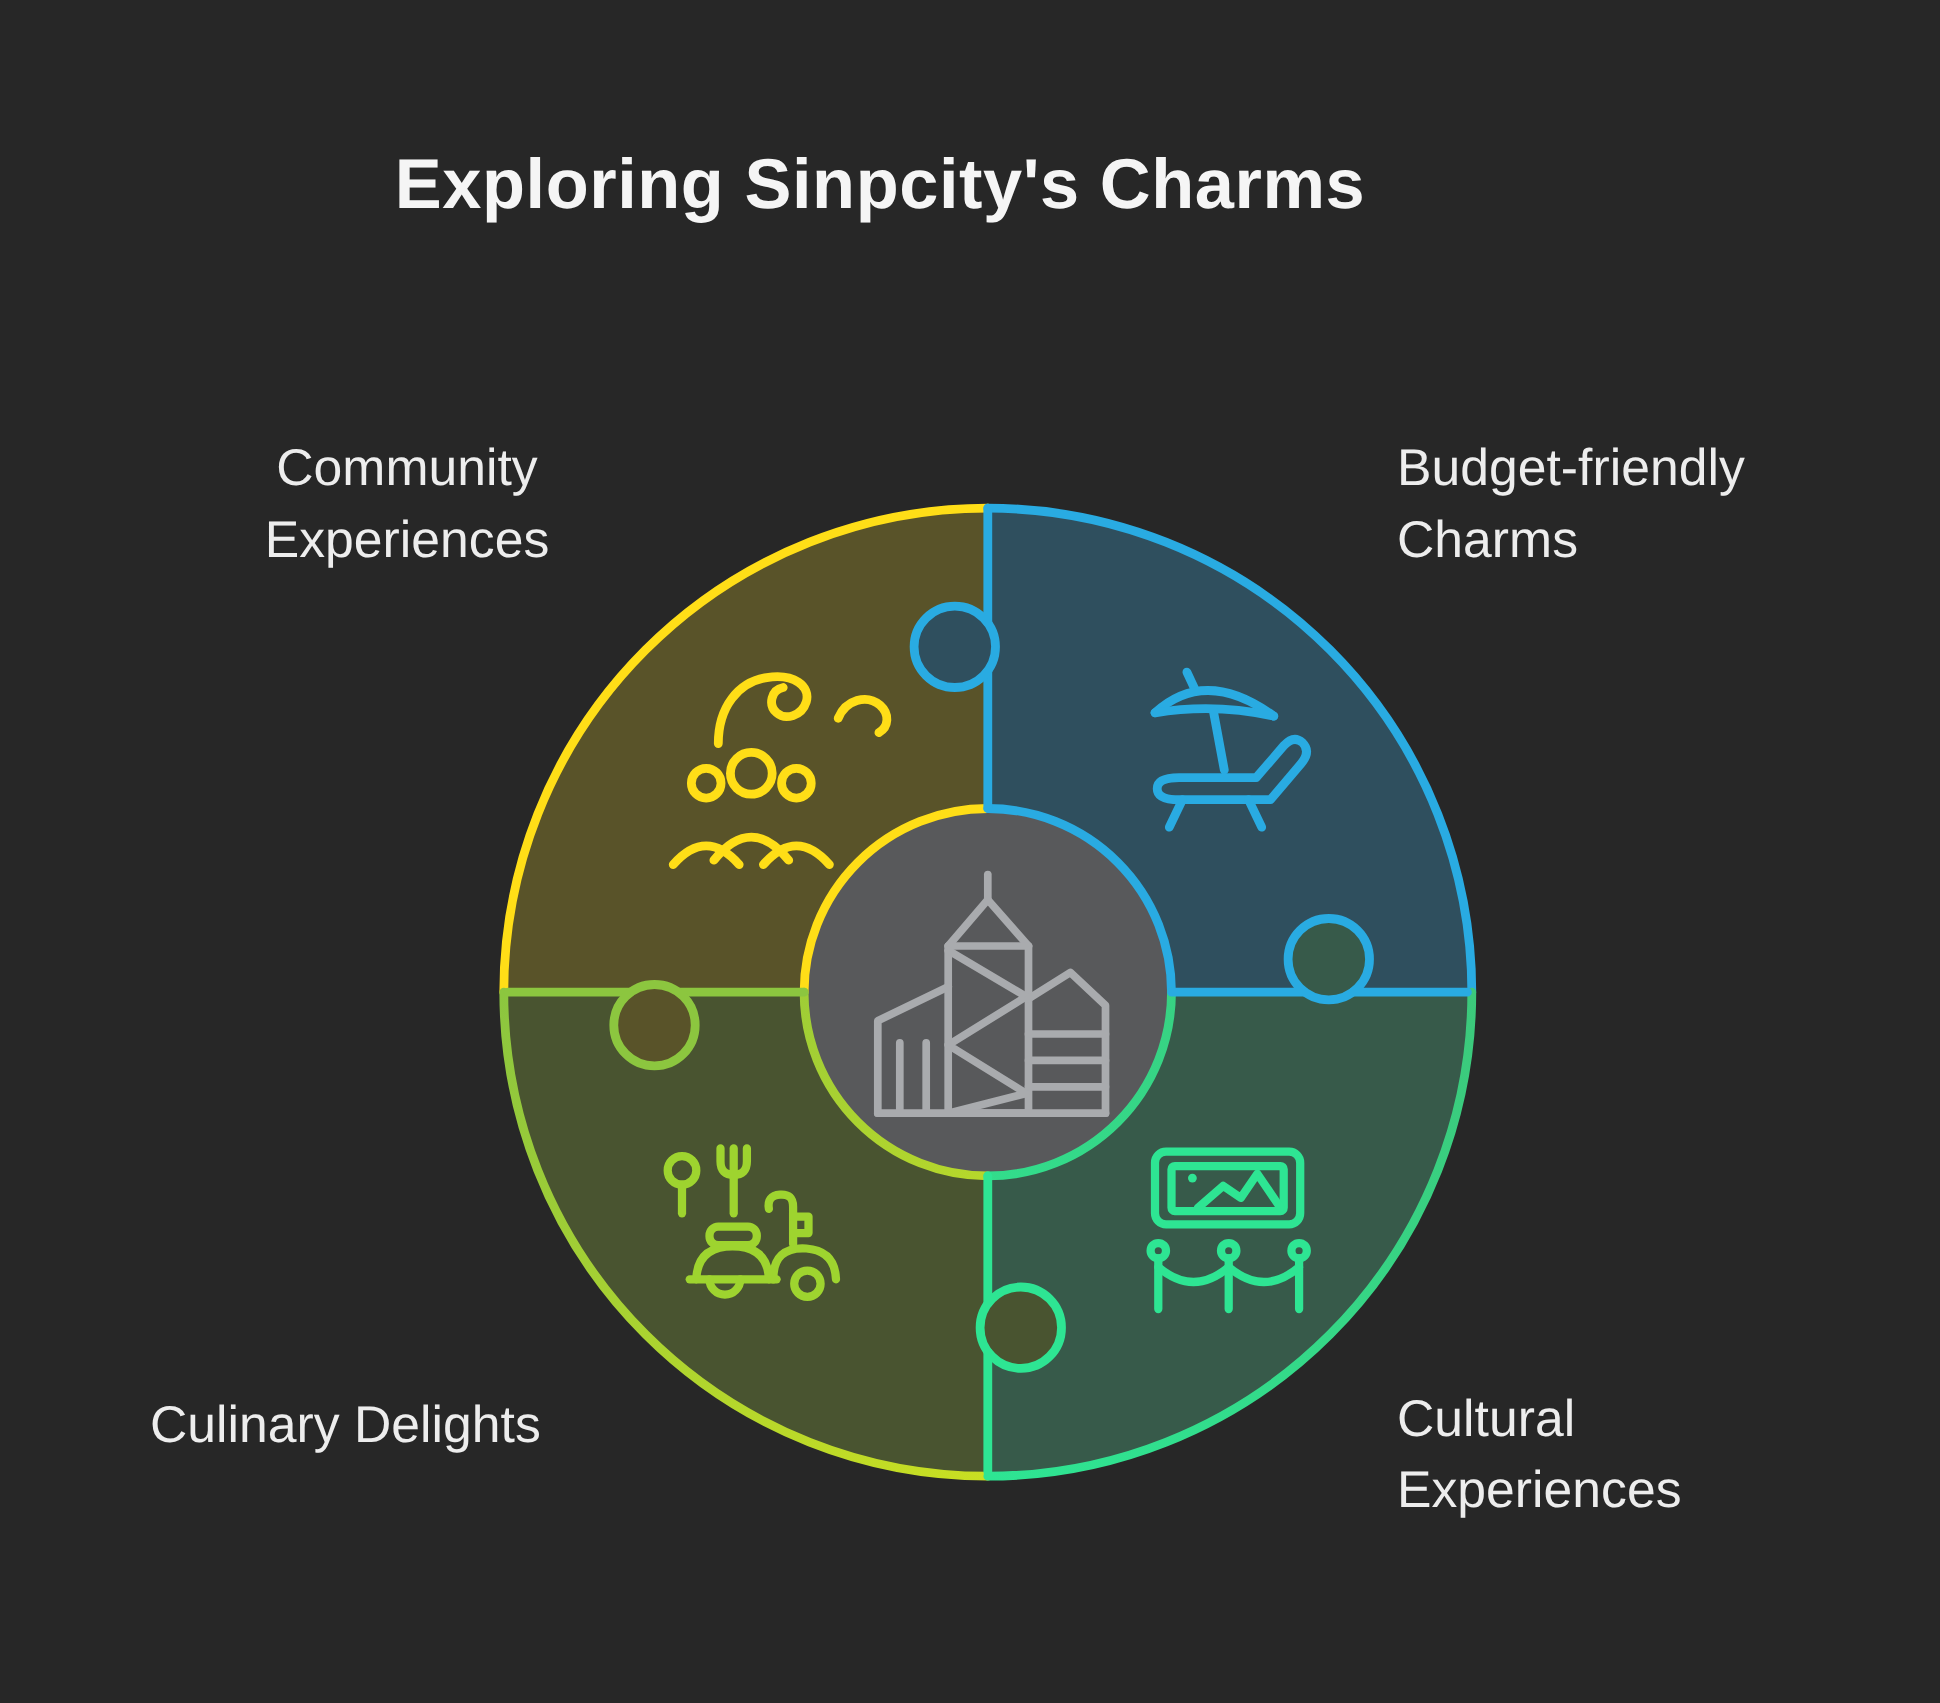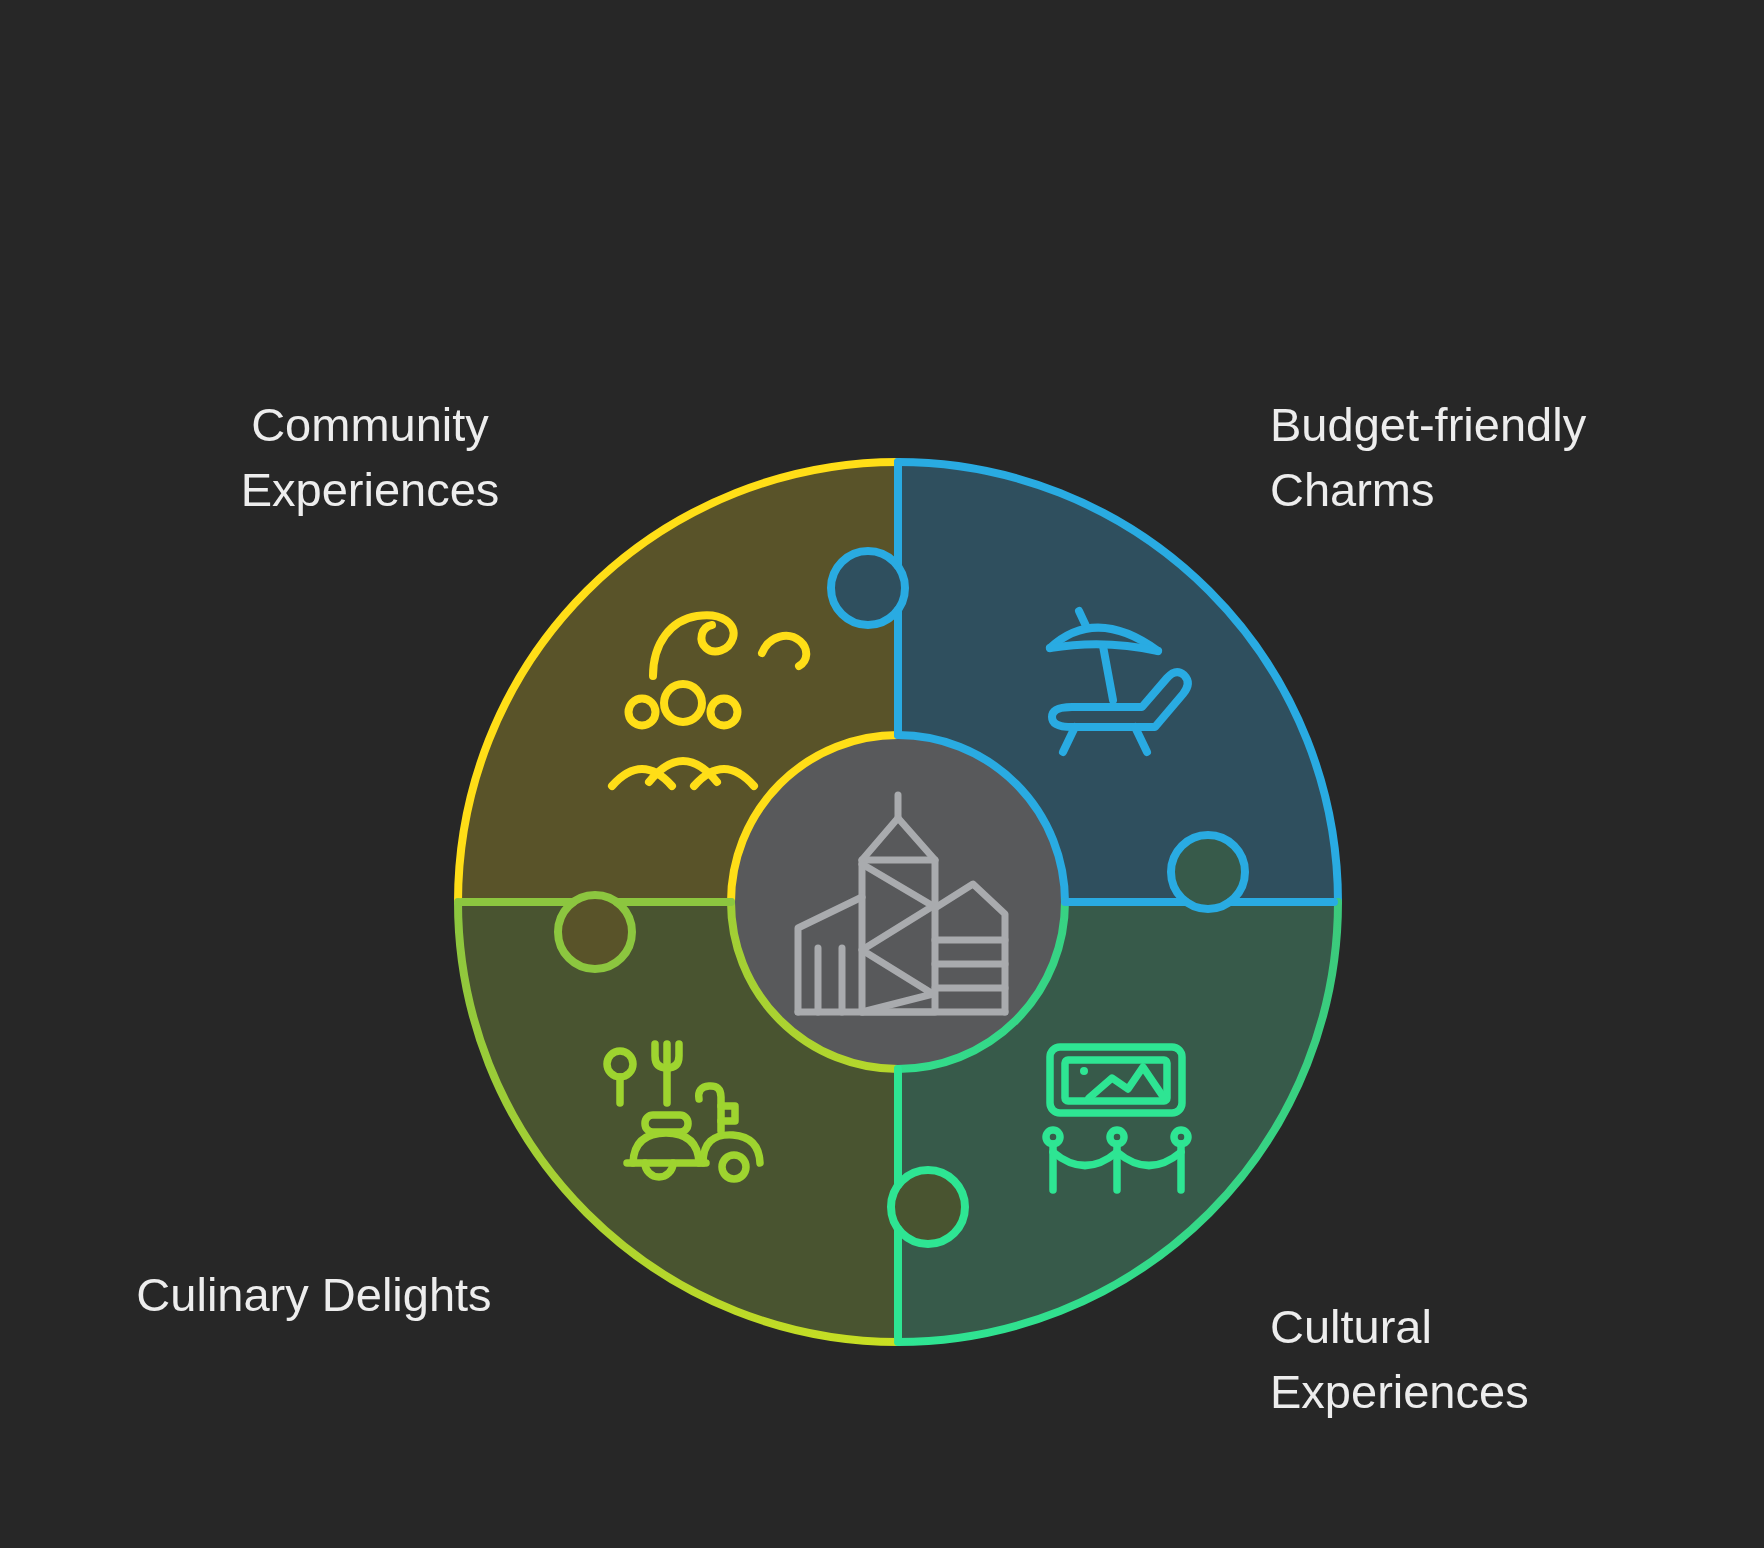--- a/index.html
+++ b/index.html
@@ -19,21 +19,21 @@
   }
   .seg-label{
     position:absolute;
     font-size:47px;font-weight:400;line-height:65px;
     color:var(--c-text,#ededed);
     white-space:pre-line;
   }
   .lbl-community{left:130px;top:392px;width:480px;text-align:center;}
   .lbl-budget{left:1270px;top:392px;text-align:left;}
   .lbl-culinary{left:64px;top:1262px;width:500px;text-align:center;}
-  .lbl-cultural{left:1270px;top:1294px;text-align:left;}
+  .lbl-cultural{left:1270px;top:1256px;text-align:left;}
   .stroke-icon{fill:none;stroke-linecap:round;stroke-linejoin:round;}
 </style>
 </head>
 <body>
 
 <div id="stage">
 
   <svg id="puzzle-svg" viewBox="0 0 1764 1548">
     <defs>
       <linearGradient id="gradLime" gradientUnits="userSpaceOnUse" x1="458" y1="902" x2="898" y2="1342">
@@ -138,20 +138,21 @@
       <path d="M1089,1098 L1112,1078 L1128,1089 L1143,1067 L1164,1098"></path>
       <circle cx="1053" cy="1137" r="7"></circle>
       <circle cx="1117" cy="1137" r="7"></circle>
       <circle cx="1181" cy="1137" r="7"></circle>
       <path d="M1053,1144 V1190 M1117,1144 V1190 M1181,1144 V1190"></path>
       <path d="M1053,1152 Q1085,1179 1117,1152"></path>
       <path d="M1117,1152 Q1149,1179 1181,1152"></path>
     </g>
   </svg>
 
+  <div class="title">Exploring Sinpcity's Charms</div>
 
   <div class="seg-label lbl-community">Community
 Experiences</div>
   <div class="seg-label lbl-budget">Budget-friendly
 Charms</div>
   <div class="seg-label lbl-culinary">Culinary Delights</div>
   <div class="seg-label lbl-cultural">Cultural
 Experiences</div>
 
 </div>

